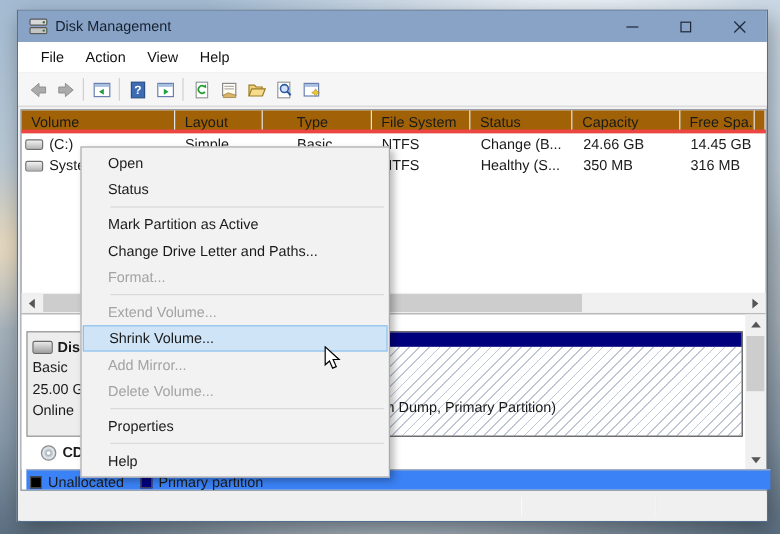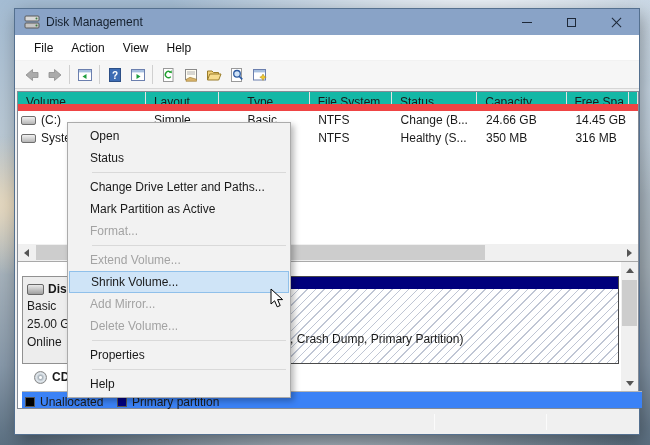--- a/index.html
+++ b/index.html
@@ -33,21 +33,21 @@
   .glyph-close::before{transform:rotate(45deg);} .glyph-close::after{transform:rotate(-45deg);}
   
   .menubar { height:26px; background:#ffffff; display:flex; align-items:center; padding-left:10px; border-bottom:1px solid #f2f2f2; }
   .menubar span { padding:4px 9px; color:#111; }
   
   .toolbar { height:28px; background:#f6f6f6; border-bottom:1px solid #d6d6d6; display:flex; align-items:center; padding-left:5px; }
   .tbtn { width:23px; height:23px; display:flex; align-items:center; justify-content:center; }
   .tsep { width:1px; height:19px; background:#d0d0d0; margin:0 3px; }
   
   .frame { position:absolute; left:2px; top:82px; width:622px; height:318px; border:1px solid #848b96; background:#fff; }
-  .list-header { display:flex; height:19px; border-bottom:7px solid #ef4444; background:#14b8a6;text-decoration:underline; }
+  .list-header { display:flex; height:19px; border-bottom:3px solid #ef4444; background:#a16207; }
   .hcell { border-right:1px solid #e3e3e3; padding:3px 0 0 8px; white-space:nowrap; overflow:hidden; color:#1a1a1a; }
   .c0{width:129px;} .c1{width:74px;} .c2{width:71px;margin-left:20px;} .c3{width:83px;} .c4{width:86px;} .c5{width:90px;} .c6{width:63px;} .c7{flex:1;}
   .lrow { display:flex; height:18px; align-items:center; }
   .cell { padding-left:8px; white-space:nowrap; overflow:hidden; }
   .vol-cell { display:flex; align-items:center; gap:5px; padding-left:3px; }
   .drive-ico { width:15px; height:9px; flex:0 0 15px; border:1px solid #6f6f6f; border-radius:2px;
     background:linear-gradient(#f2f2f2,#b5b5b5); }
   
   .hscroll { position:absolute; left:0; top:152px; width:620px; height:17px; background:#f0f0f0; display:flex; align-items:center; }
   .sb-btn { width:17px; height:17px; display:flex; align-items:center; justify-content:center; flex:0 0 17px; }
@@ -77,21 +77,21 @@
   .v-thumb { position:absolute; left:1px; top:18px; width:15px; height:46px; background:#cdcdcd; }
   
   .legend { position:absolute; left:4px; top:299px; width:620px; height:17px; background:#3b82f6; border-top:1px solid #b5b5b5; }
   .leg-item { position:absolute; top:3px; display:flex; align-items:center; gap:5px; }
   .swatch { width:10px; height:10px; border:1px solid #555; }
   .sw-black { background:#000000; } .sw-navy { background:#000080; }
   
   .statusbar { position:absolute; left:2px; top:402px; width:622px; height:23px; background:#f0f0f0; }
   .st-sep { position:absolute; top:3px; width:1px; height:16px; background:#d7d7d7; border-right:1px solid #fbfbfb; }
   
-  .context-menu { position:absolute; left:67px; top:122px; width:224px; background:#f2f2f2;
+  .context-menu { position:absolute; left:67px; top:122px; width:258px; background:#f2f2f2;
     border:1px solid #ababab; padding:2px 0; box-shadow:3px 3px 6px rgba(0,0,0,.28); z-index:50; }
   .mi { height:22px; line-height:22px; padding-left:22px; color:#1a1a1a; white-space:nowrap; }
   .mi.disabled { color:#a3a3a3; }
   .mi.hl { margin:0 1px; padding-left:21px; background:#cfe4f7; border:1px solid #90c0ea; line-height:20px; }
   .msep { height:1px; background:#d9d9d9; margin:3px 4px 3px 24px; }
   .cursor { position:absolute; left:270px; top:288px; z-index:99; }
 </style>
 </head>
 <body>
 
@@ -297,22 +297,22 @@
   <div class="statusbar">
     <div class="st-sep" style="left:417px;"></div>
     <div class="st-sep" style="left:529px;"></div>
   </div>
 </div>
 
 <div class="context-menu">
   <div class="mi">Open</div>
   <div class="mi">Status</div>
   <div class="msep"></div>
+  <div class="mi">Mark Partition as Active</div>
   <div class="mi">Change Drive Letter and Paths...</div>
-  <div class="mi">Mark Partition as Active</div>
   <div class="mi disabled">Format...</div>
   <div class="msep"></div>
   <div class="mi disabled">Extend Volume...</div>
   <div class="mi hl">Shrink Volume...</div>
   <div class="mi disabled">Add Mirror...</div>
   <div class="mi disabled">Delete Volume...</div>
   <div class="msep"></div>
   <div class="mi">Properties</div>
   <div class="msep"></div>
   <div class="mi">Help</div>

